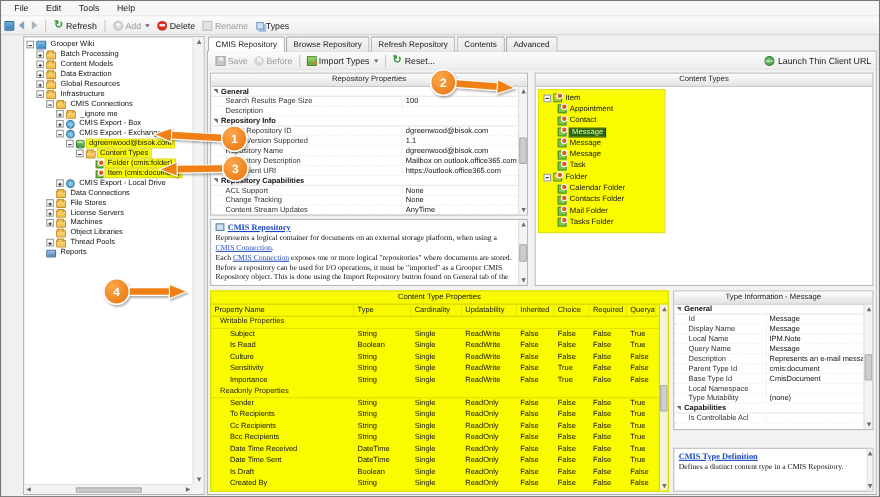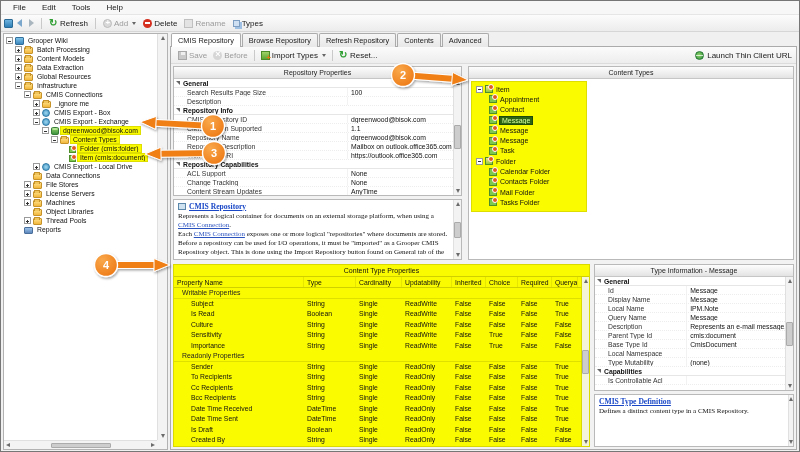--- a/index.html
+++ b/index.html
@@ -32,21 +32,21 @@
   .i-save::before{content:"";position:absolute;left:1.5px;top:0;width:4px;height:3px;background:#efefef;}
   .i-cancel{background:#d6d6d6;border-radius:50%;}
   .i-cancel::before{content:"\00D7";position:absolute;left:2px;top:-2px;color:#fff;font-size:9px;font-weight:bold;}
   .i-import{background:linear-gradient(#9fd468,#5da632);border:1px solid #4c8c28;}
   .i-import::before{content:"+";position:absolute;right:-2px;bottom:-3px;color:#e07818;font-size:8px;font-weight:bold;}
   .i-reset::before{content:"\21BB";position:absolute;left:0;top:-1px;color:#2f9e33;font-weight:bold;font-size:10px;line-height:10px;}
   .i-globe{background:radial-gradient(circle at 3px 3px,#8fd46a,#2c8c3c);border-radius:50%;border:1px solid #267a34;}
   .i-globe::before{content:"";position:absolute;left:0;top:3px;width:7px;height:1px;background:rgba(255,255,255,.7);}
   .ddarrow{width:0;height:0;border-left:2.5px solid transparent;border-right:2.5px solid transparent;border-top:3px solid #666;margin-left:2px;flex:none;}
   
-  .main{display:flex;height:418px;padding:1px 2px 0 2px;justify-content:flex-end;}
+  .main{display:flex;height:418px;padding:1px 2px 0 20px;justify-content:flex-end;}
   .tree-panel{width:165px;flex:none;background:#fff;border:1px solid #b2b2b2;display:grid;
               grid-template-columns:1fr 10px;grid-template-rows:1fr 9px;}
   .tree-list{overflow:hidden;padding:2px 0 0 2px;}
   .trow{display:flex;align-items:center;height:9px;font-size:6.8px;white-space:nowrap;color:#111;}
   .texp{width:7px;height:7px;border:1px solid #9b9b9b;background:#fff;flex:none;margin-right:2px;position:relative;}
   .texp::before{content:"";position:absolute;left:1px;top:2.5px;width:3px;height:1px;background:#333;}
   .texp.plus::after{content:"";position:absolute;left:2px;top:1.5px;width:1px;height:3px;background:#333;}
   .texp.none{visibility:hidden;}
   .ticon{width:9px;height:8px;flex:none;margin-right:2px;position:relative;}
   .ic-folder{background:linear-gradient(#ffe08a,#f2b73a);border:1px solid #c6922a;border-radius:1px;margin-top:1px;height:7px;}
@@ -122,21 +122,21 @@
   .ctp-cols .c{padding-left:3px;border-right:1px solid #e6e600;overflow:hidden;white-space:nowrap;flex:none;}
   .ctp-body{flex:1;overflow:hidden;}
   .ctp-row{display:flex;height:10.5px;line-height:10.5px;color:#111;}
   .ctp-row .c{padding-left:3px;overflow:hidden;white-space:nowrap;flex:none;}
   .ctp-row .c.first{padding-left:17px;}
   .ctp-group{height:10.5px;line-height:10.5px;padding-left:8px;color:#222;border-bottom:1px solid #e0e000;font-size:6.9px;}
   .vsb.yellow{background:#f4f4d8;border-left:1px solid #d9d900;}
   .vsplit2{width:4px;flex:none;}
   .right-col{flex:1;display:flex;flex-direction:column;min-width:0;}
   .ti-panel{height:127px;flex:none;}
-  .tdbox{margin-top:3px;}
+  .tdbox{margin-top:16px;}
   
   .overlay{position:absolute;left:0;top:0;width:800px;height:452px;pointer-events:none;z-index:60;}
 </style>
 </head>
 <body>
 
 <div class="window">
 
   <div class="menubar" id="menubar">
       <span class="mitem">File</span>

